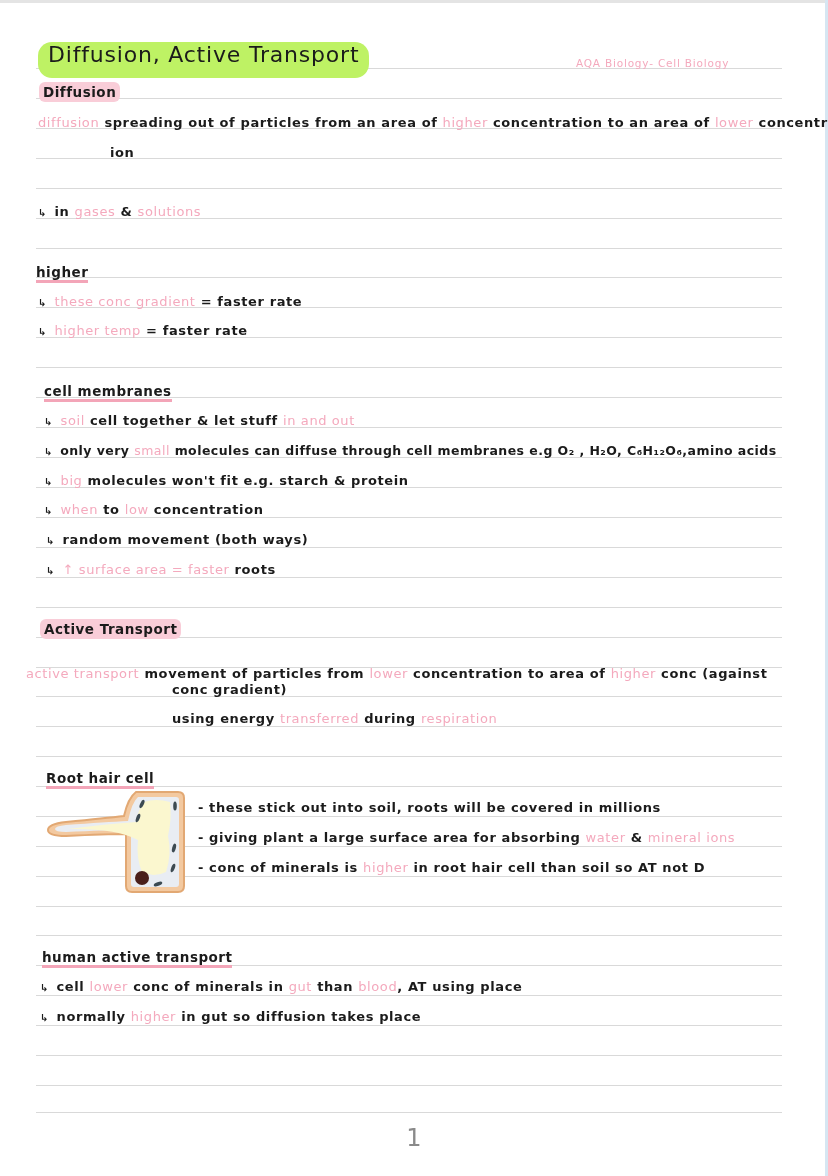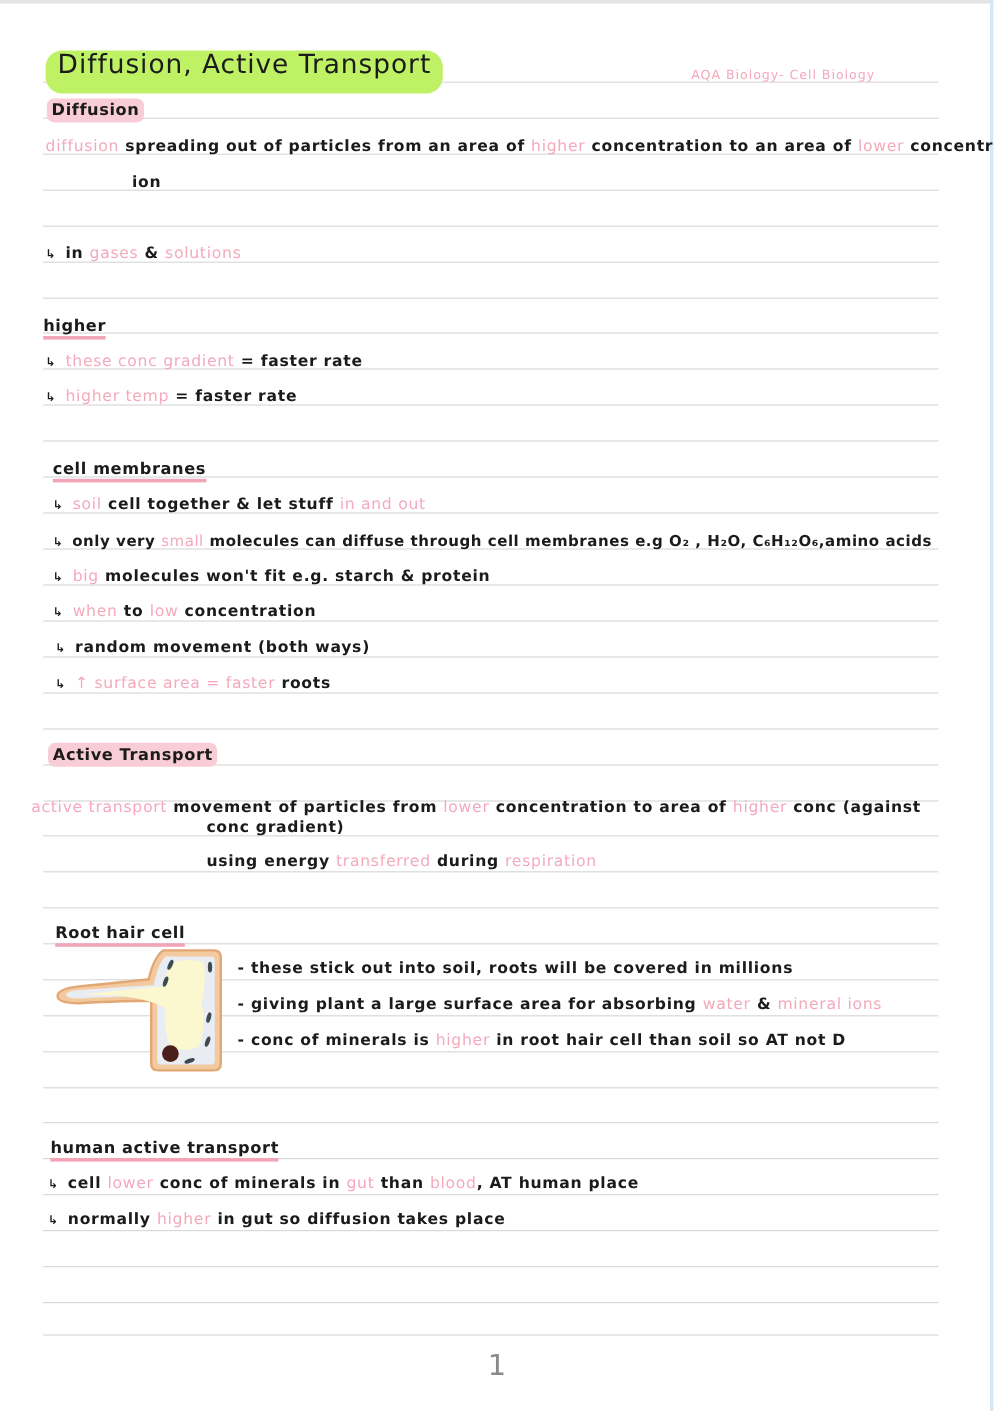--- a/index.html
+++ b/index.html
@@ -204,21 +204,21 @@
 </div>
 
 <div class="ul-head" style="left:42px; top:949px;">human active transport</div>
 <div class="line" style="left:40px; top:979px;">
   <span class="arrow">↳</span>
   <span>cell</span>
   <span class="pk">lower</span>
   <span>conc of minerals in</span>
   <span class="pk">gut</span>
   <span>than</span>
-  <span class="pk">blood</span><span>, AT human place</span>
+  <span class="pk">blood</span><span>, AT using place</span>
 </div>
 <div class="line" style="left:40px; top:1009px;">
   <span class="arrow">↳</span>
   <span>normally</span>
   <span class="pk">higher</span>
   <span>in gut so diffusion takes place</span>
 </div>
 
 <div class="page-number">1</div>
 

